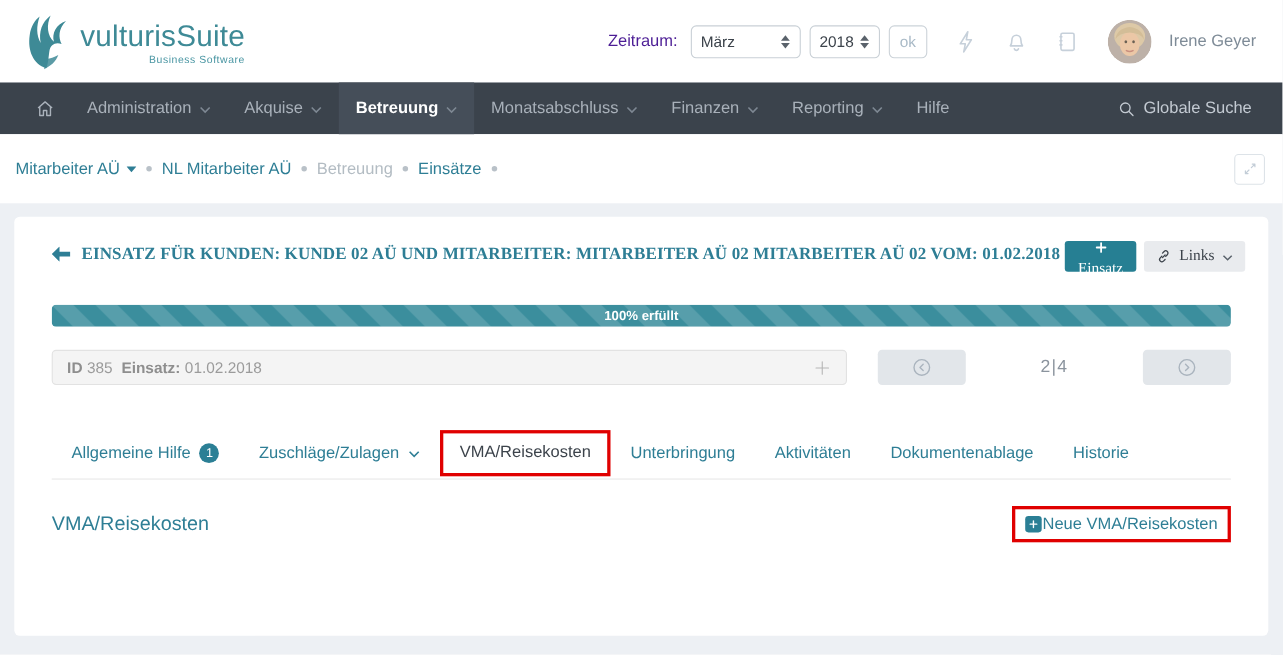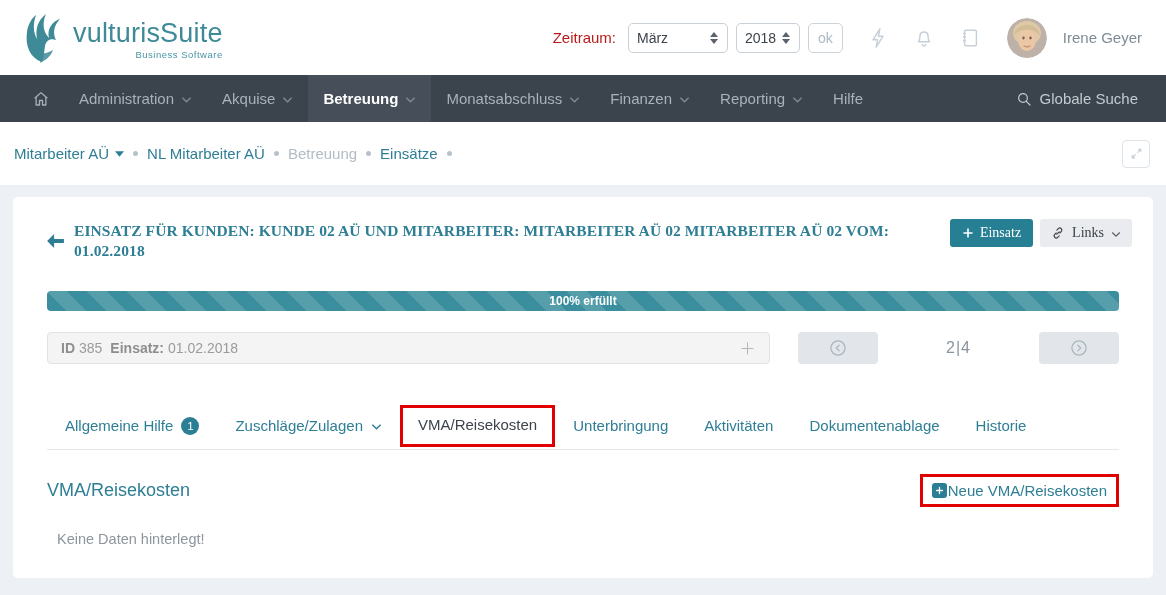--- a/index.html
+++ b/index.html
@@ -16,21 +16,21 @@
   .header {
     height:75px; background:#fff;
     display:flex; align-items:center; justify-content:space-between;
     padding:0 24px 0 20px;
   }
   .logo { display:flex; align-items:flex-end; gap:3px; }
   .logo-text { display:flex; flex-direction:column; align-items:flex-end; margin-bottom:4px; }
   .brand { font-size:27px; color:#3e8a96; letter-spacing:0.2px; line-height:1; }
   .tagline { font-size:9.5px; color:#4a96a3; letter-spacing:0.5px; margin-top:2px; }
   .header-right { display:flex; align-items:center; gap:16px; }
-  .zeitraum-label { font-size:15px; color:#b91c1c; margin-right:-4px; }
+  .zeitraum-label { font-size:15px; color:#4c1d95; margin-right:-4px; }
   .select-box {
     height:30px; border:1px solid #c9d0d6; border-radius:5px; background:#fff;
     display:flex; align-items:center; justify-content:space-between;
     padding:0 8px; font-size:14px; color:#3c434b; cursor:pointer;
   }
   .select-month { width:100px; margin-right:-8px; }
   .select-year { width:64px; margin-right:-8px; }
   .ok-btn {
     height:30px; border:1px solid #ccd3d9; border-radius:5px; background:#fff;
     color:#a9bac7; font-size:14px; padding:0 9px; cursor:pointer;
@@ -89,20 +89,21 @@
     font-size:15.5px; font-weight:700; color:#2e7e95; letter-spacing:0.1px;
     display:flex; align-items:center; gap:10px; line-height:1.3; max-width:920px;
   }
   .back-arrow { color:#2e7e95; cursor:pointer; flex:none; margin-top:-1px; }
   .title-buttons { display:flex; gap:7px; flex:none; margin-top:-2px; }
   .btn-einsatz {
     background:#267f93; color:#fff; border:none; border-radius:3px;
     height:28px; padding:0 12px; font-size:14px; cursor:pointer;
     display:flex; align-items:center; gap:6px;
     font-family:inherit;
+    flex-direction:column;
   }
   .btn-links {
     background:#e9ebee; color:#3c434b; border:none; border-radius:3px;
     height:28px; padding:0 11px; font-size:14px; cursor:pointer;
     display:flex; align-items:center; gap:7px;
     font-family:inherit;
   }
   .btn-links .chev { color:#5a626b; margin-top:2px; }
 
   .progress-track { margin:30px 13px 0; border-radius:4px; overflow:hidden; height:20px; }
@@ -454,16 +455,15 @@
       <span class="new-link">
         <span class="plus-chip">
           <svg width="9" height="9" viewBox="0 0 24 24" fill="none" stroke="#fff" stroke-width="3.4" stroke-linecap="round">
               <path d="M12 4 V20 M4 12 H20"></path>
             </svg>
         </span>
         <span>Neue VMA/Reisekosten</span>
       </span>
     </div>
 
-    <div class="empty-msg">Keine Daten hinterlegt!</div>
 
   </div>
 </div>
 
 </body></html>

